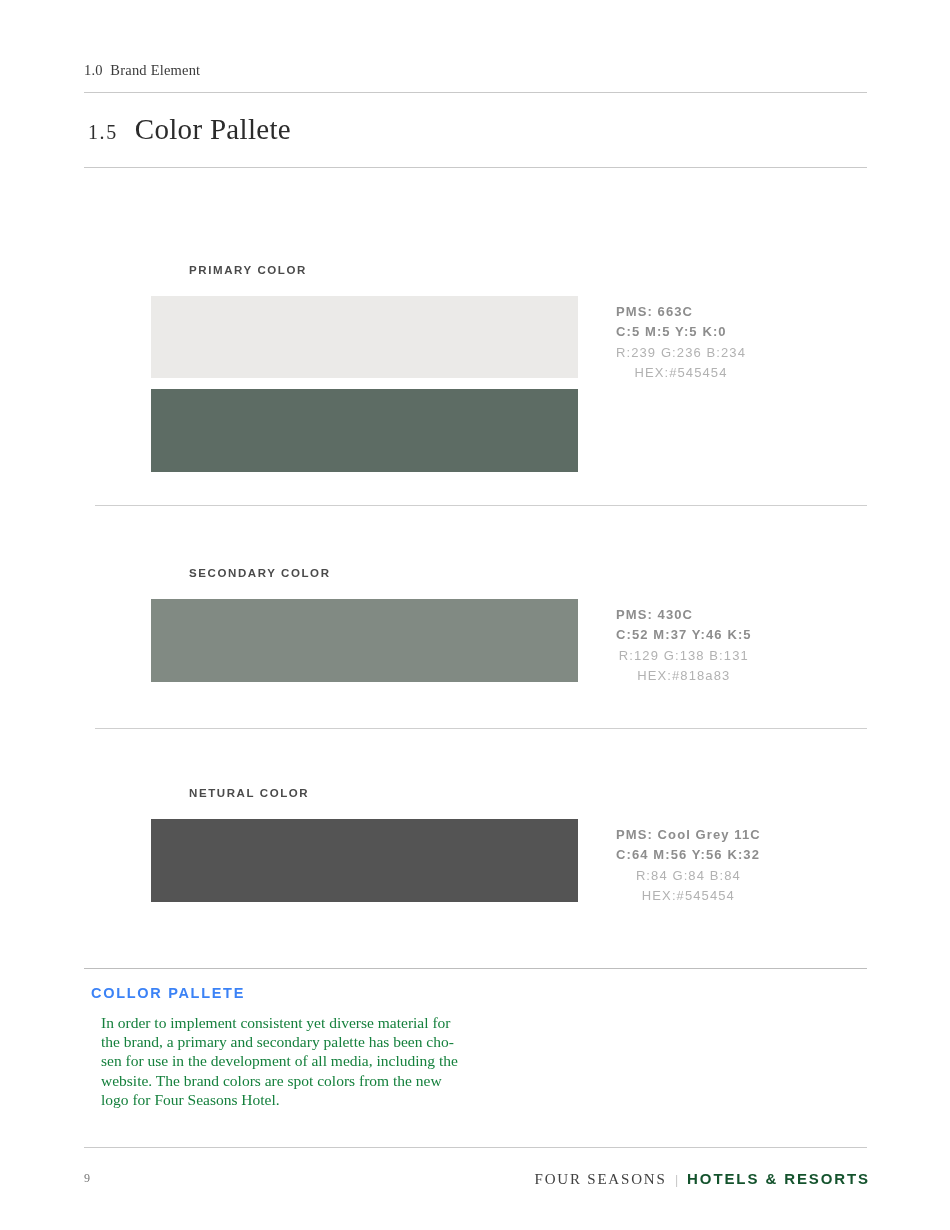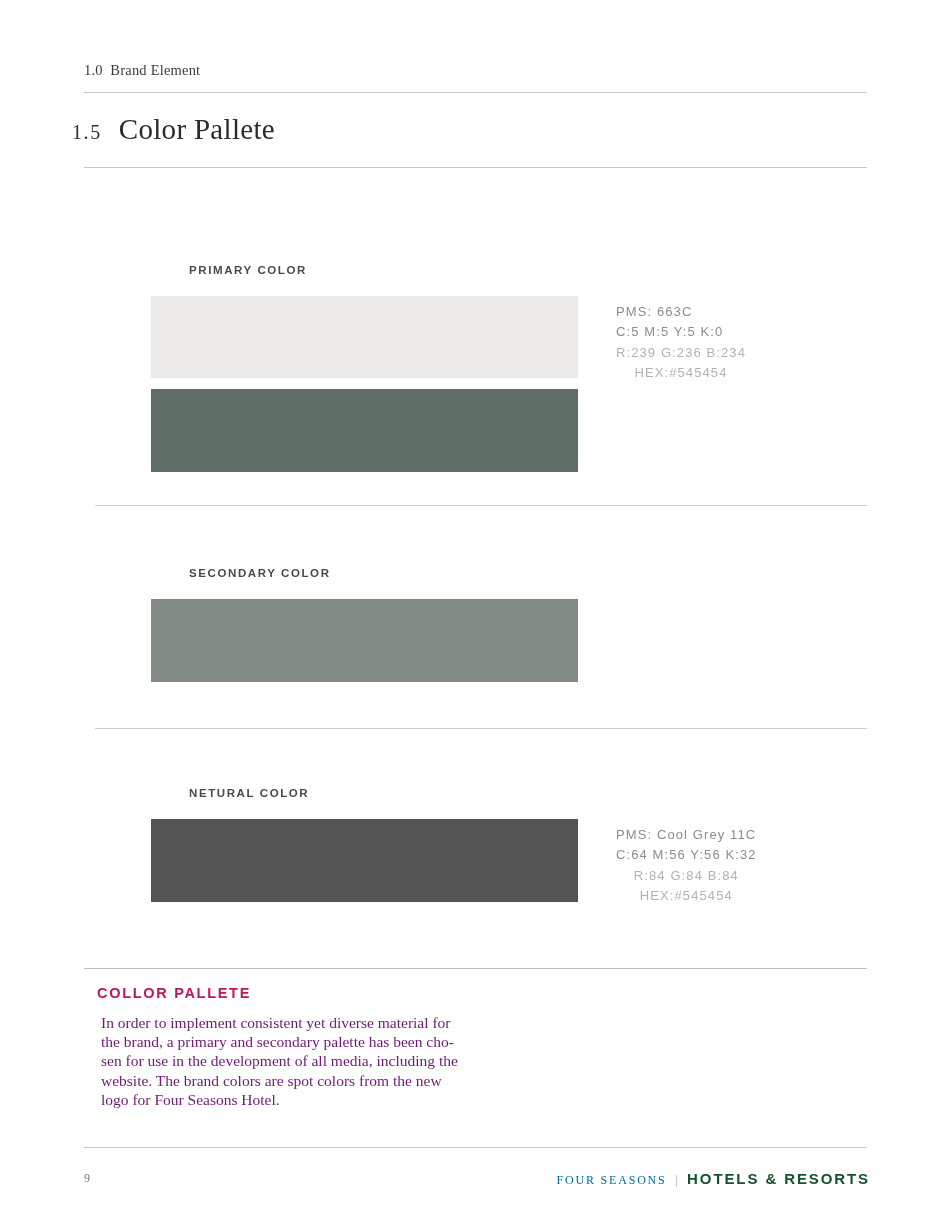--- a/index.html
+++ b/index.html
@@ -35,21 +35,21 @@
   .rule-top {
     position: absolute;
     left: 84px;
     top: 92px;
     width: 783px;
     height: 1px;
     background: #c9c9c9;
   }
   .title-row {
     position: absolute;
-    left: 72px;
+    left: 88px;
     top: 113px;
     display: flex;
     align-items: baseline;
   }
   .title-num {
     font-family: "Liberation Serif", serif;
     font-size: 20px;
     color: #2e2e2e;
     letter-spacing: 1.6px;
     margin-right: 17px;
@@ -106,21 +106,21 @@
   .spec {
     margin-left: 38px;
     padding-top: 6px;
     font-size: 13px;
     line-height: 20.3px;
     letter-spacing: 1.1px;
     white-space: nowrap;
   }
   .spec .s-pms,
   .spec .s-cmyk {
-    font-weight: normal;
+    font-weight: bold;
     color: #8d8d8d;
   }
   .spec .s-rgb,
   .spec .s-hex {
     font-weight: normal;
     color: #b2b2b2;
     text-align: center;
   }
   .spec div { height: 20.3px; }
 
@@ -138,36 +138,36 @@
   .rule-note {
     position: absolute;
     left: 84px;
     top: 968px;
     width: 783px;
     height: 1px;
     background: #bdbdbd;
   }
   .note-title {
     position: absolute;
-    left: 97px;
+    left: 91px;
     top: 985px;
     font-size: 14.5px;
     font-weight: bold;
-    color: #be185d;
+    color: #3b82f6;
     letter-spacing: 1.7px;
   }
   .note-body {
     position: absolute;
     left: 101px;
     top: 1013px;
     width: 372px;
     font-family: "Liberation Serif", serif;
     font-size: 15.5px;
     line-height: 19.2px;
-    color: #701a75;
+    color: #15803d;
   }
 
   
   .rule-footer {
     position: absolute;
     left: 84px;
     top: 1147px;
     width: 783px;
     height: 1px;
     background: #cacaca;
@@ -183,23 +183,23 @@
   .footer-brand {
     position: absolute;
     right: 80px;
     top: 1170px;
     display: flex;
     align-items: baseline;
     white-space: pre;
   }
   .fb-serif {
     font-family: "Liberation Serif", serif;
-    font-size: 12px;
+    font-size: 15px;
     letter-spacing: 1.8px;
-    color: #0369a1;
+    color: #404040;
   }
   .fb-sep {
     font-family: "Liberation Serif", serif;
     font-size: 12.5px;
     color: #a8a8a8;
     margin: 0 9px;
   }
   .fb-sans {
     font-size: 15px;
     font-weight: bold;
@@ -239,20 +239,26 @@
     </div>
   </div>
 
   <div class="divider div-1"></div>
 
   <div class="section sec-secondary">
     <div class="sec-label">SECONDARY COLOR</div>
 
     <div class="swatch-row" style="top:32px;">
       <div class="swatch sw-block" style="background: rgb(129, 138, 131);"></div>
+      <div class="spec">
+        <div class="s-pms">PMS: 430C</div>
+        <div class="s-cmyk">C:52 M:37 Y:46 K:5</div>
+        <div class="s-rgb">R:129 G:138 B:131</div>
+        <div class="s-hex">HEX:#818a83</div>
+      </div>
     </div>
   </div>
 
   <div class="divider div-2"></div>
 
   <div class="section sec-neutral">
     <div class="sec-label">NETURAL COLOR</div>
 
     <div class="swatch-row" style="top:32px;">
       <div class="swatch sw-block" style="background: rgb(84, 84, 84);"></div>

